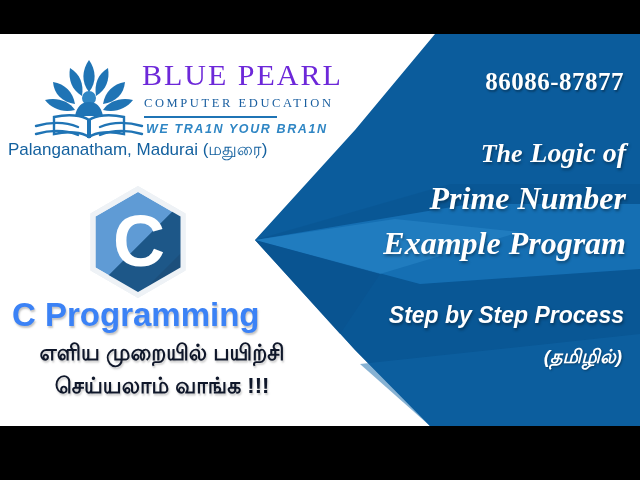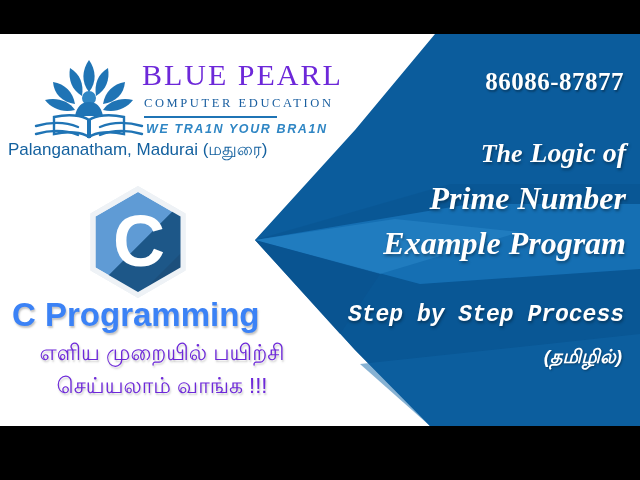--- a/index.html
+++ b/index.html
@@ -65,21 +65,21 @@
     color:#ffffff;font-family:"Liberation Serif",serif;font-style:italic;font-weight:bold;
     text-shadow:1px 2px 3px rgba(0,0,0,.38);
   }
   .tl1{font-size:31px;line-height:44px;white-space:nowrap;}
   .tl1 .small{font-size:26px;font-weight:bold;}
   .tl1 .big{font-size:28px;}
   .tl2{font-size:32px;line-height:44px;white-space:nowrap;}
   .tl3{font-size:32px;line-height:46px;white-space:nowrap;}
   .subtitle{
     position:absolute;right:16px;top:268px;
-    font-family:Liberation Mono, monospace;font-style:italic;font-weight:bold;
+    font-family:Liberation Sans, sans-serif;font-style:italic;font-weight:bold;
     font-size:23px;color:#ffffff;white-space:nowrap;
     text-shadow:1px 2px 3px rgba(0,0,0,.38);
   }
   .lang{
     position:absolute;right:18px;top:312px;
     font-family:"Liberation Sans",sans-serif;font-style:italic;font-weight:bold;
     font-size:19px;color:#ffffff;white-space:nowrap;
     text-shadow:1px 1px 2px rgba(0,0,0,.35);
   }
 
@@ -115,22 +115,22 @@
 
   
   .c-prog{
     position:absolute;left:12px;top:262px;width:300px;text-align:left;
     font-family:"Liberation Sans",sans-serif;font-weight:bold;font-size:33px;
     color:#3b82f6;white-space:nowrap;
     text-shadow:1px 2px 2px rgba(120,120,120,.45);
   }
   .tam-line{
     position:absolute;left:6px;width:312px;text-align:center;
-    font-family:"Liberation Sans",sans-serif;font-weight:normal;font-size:22px;
-    color:#6d28d9;white-space:nowrap;
+    font-family:"Liberation Sans",sans-serif;font-weight:bold;font-size:22px;
+    color:#0f172a;white-space:nowrap;
     text-shadow:1px 2px 2px rgba(120,120,120,.40);
   }
   .tam-line.l1{top:306px;}
   .tam-line.l2{top:339px;}
 </style>
 </head>
 <body>
 
 <div id="stage">
 

